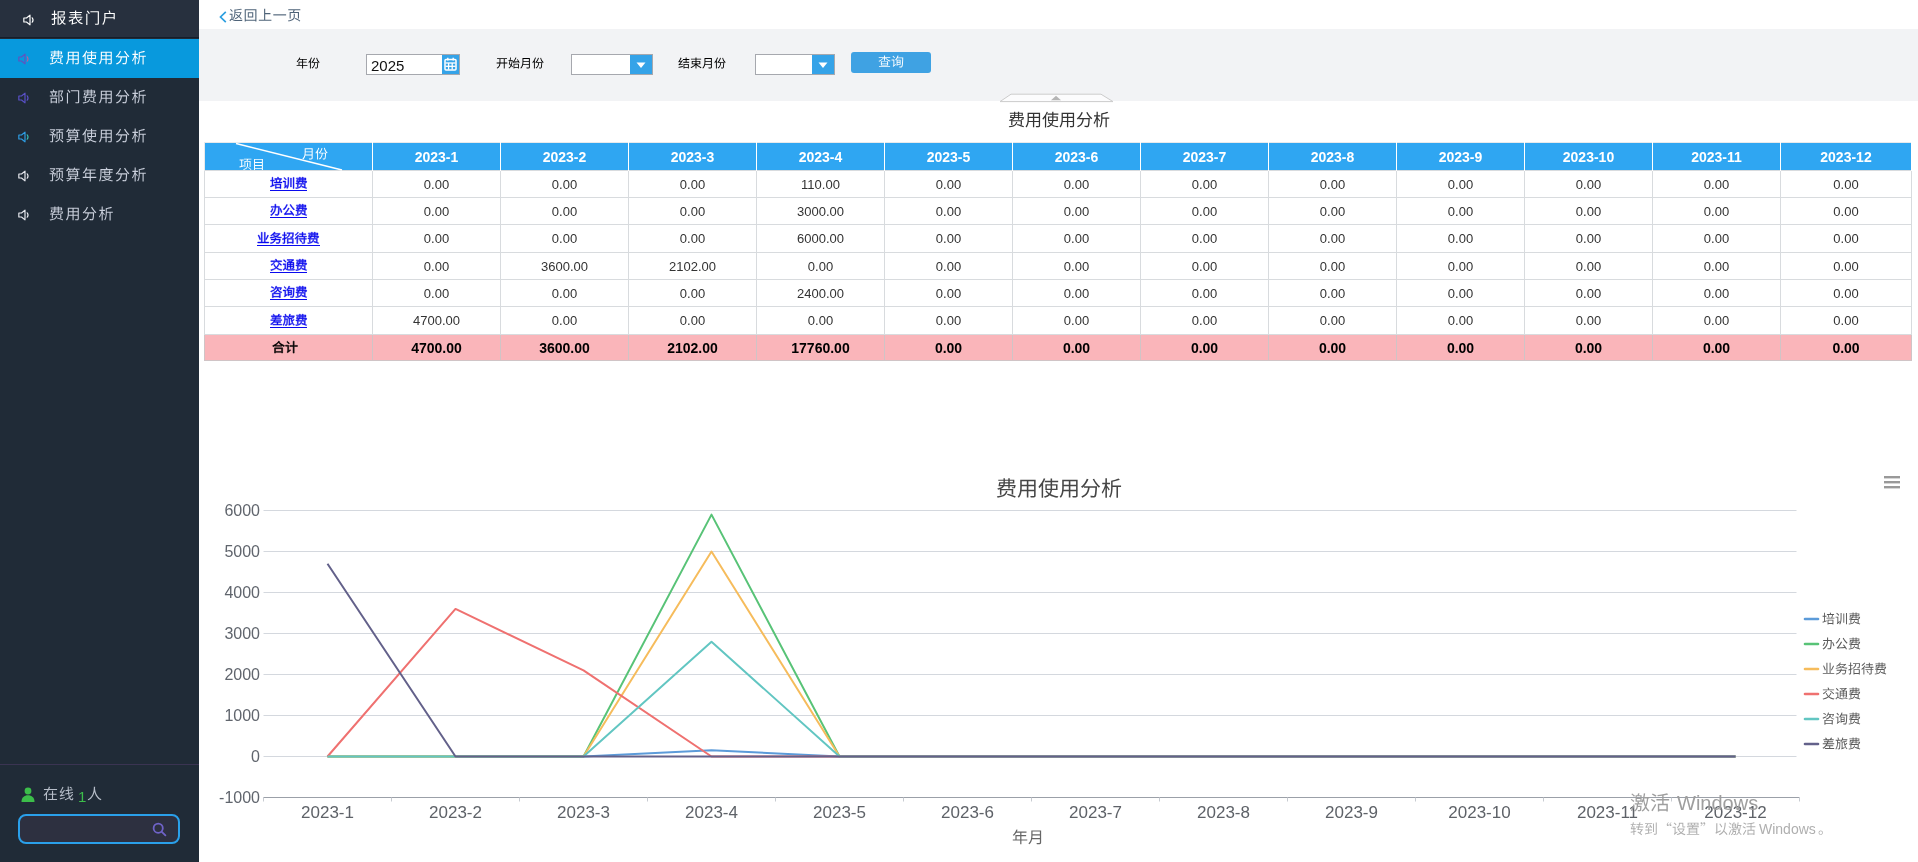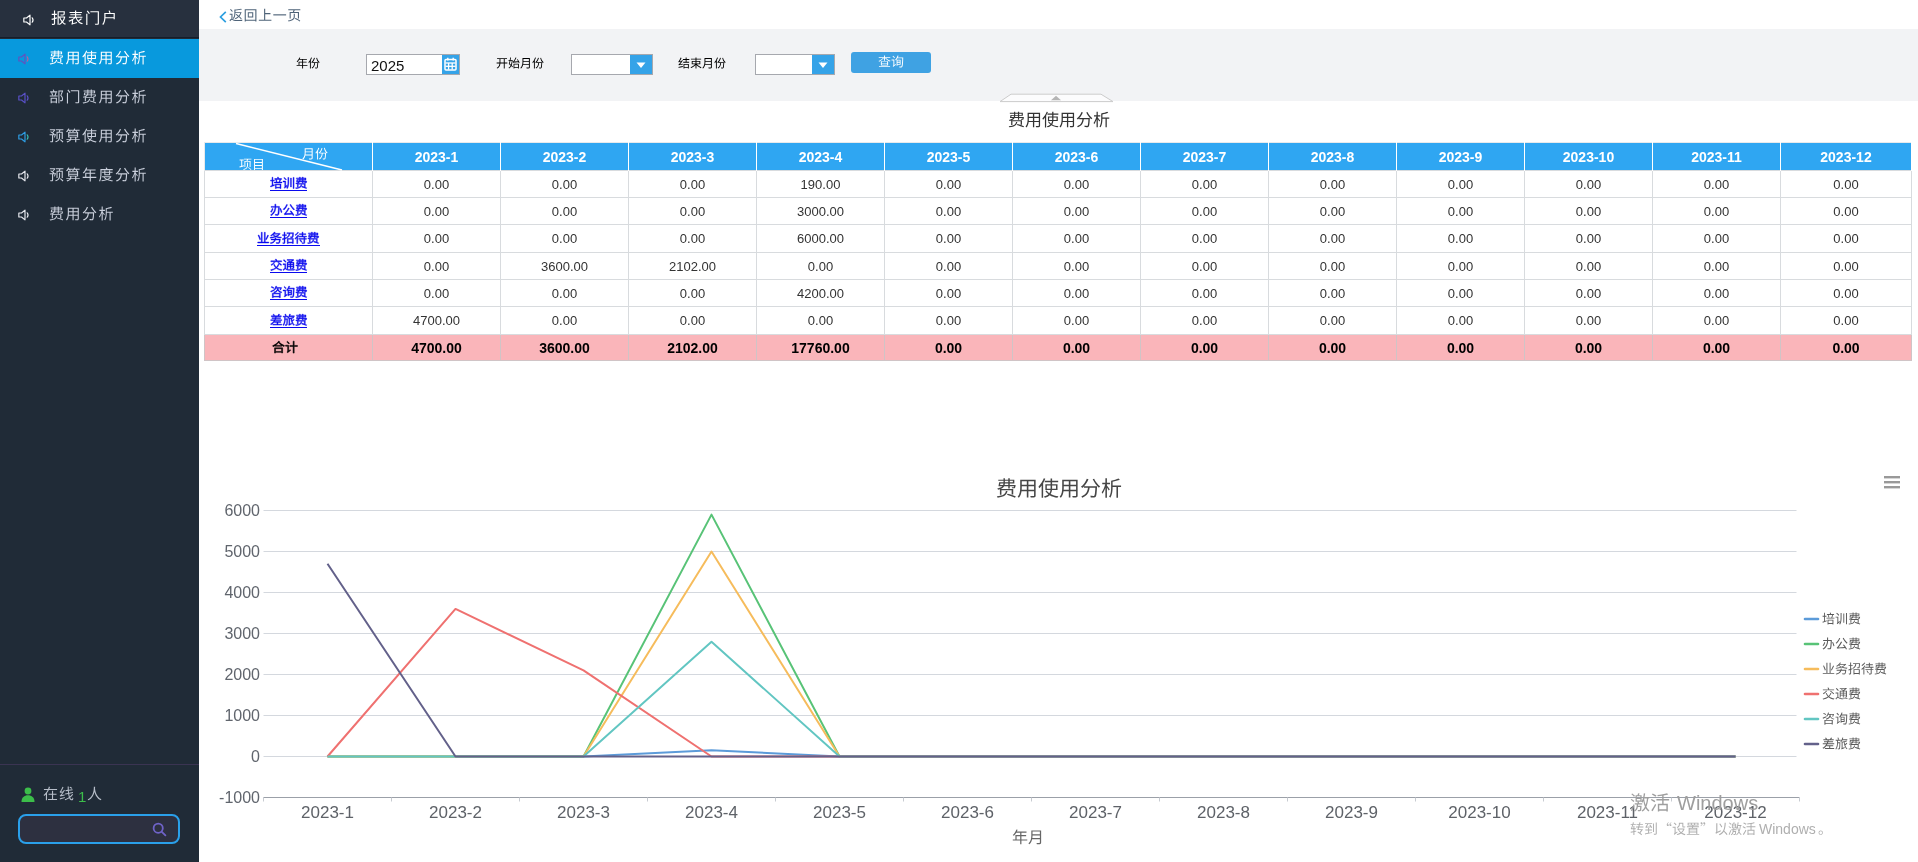--- a/index.html
+++ b/index.html
@@ -316,21 +316,21 @@
                   <use href="#g8bad" x="1000"></use>
                   <use href="#g8d39" x="2000"></use>
                 </g>
               </svg>
             </span>
           </div>
         </td>
         <td>0.00</td>
         <td>0.00</td>
         <td>0.00</td>
-        <td>190.00</td>
+        <td>110.00</td>
         <td>0.00</td>
         <td>0.00</td>
         <td>0.00</td>
         <td>0.00</td>
         <td>0.00</td>
         <td>0.00</td>
         <td>0.00</td>
         <td>0.00</td>
       </tr>
 <tr style="height:27px">
@@ -426,21 +426,21 @@
                   <use href="#g8be2" x="1000"></use>
                   <use href="#g8d39" x="2000"></use>
                 </g>
               </svg>
             </span>
           </div>
         </td>
         <td>0.00</td>
         <td>0.00</td>
         <td>0.00</td>
-        <td>4200.00</td>
+        <td>2400.00</td>
         <td>0.00</td>
         <td>0.00</td>
         <td>0.00</td>
         <td>0.00</td>
         <td>0.00</td>
         <td>0.00</td>
         <td>0.00</td>
         <td>0.00</td>
       </tr>
 <tr style="height:28px">

